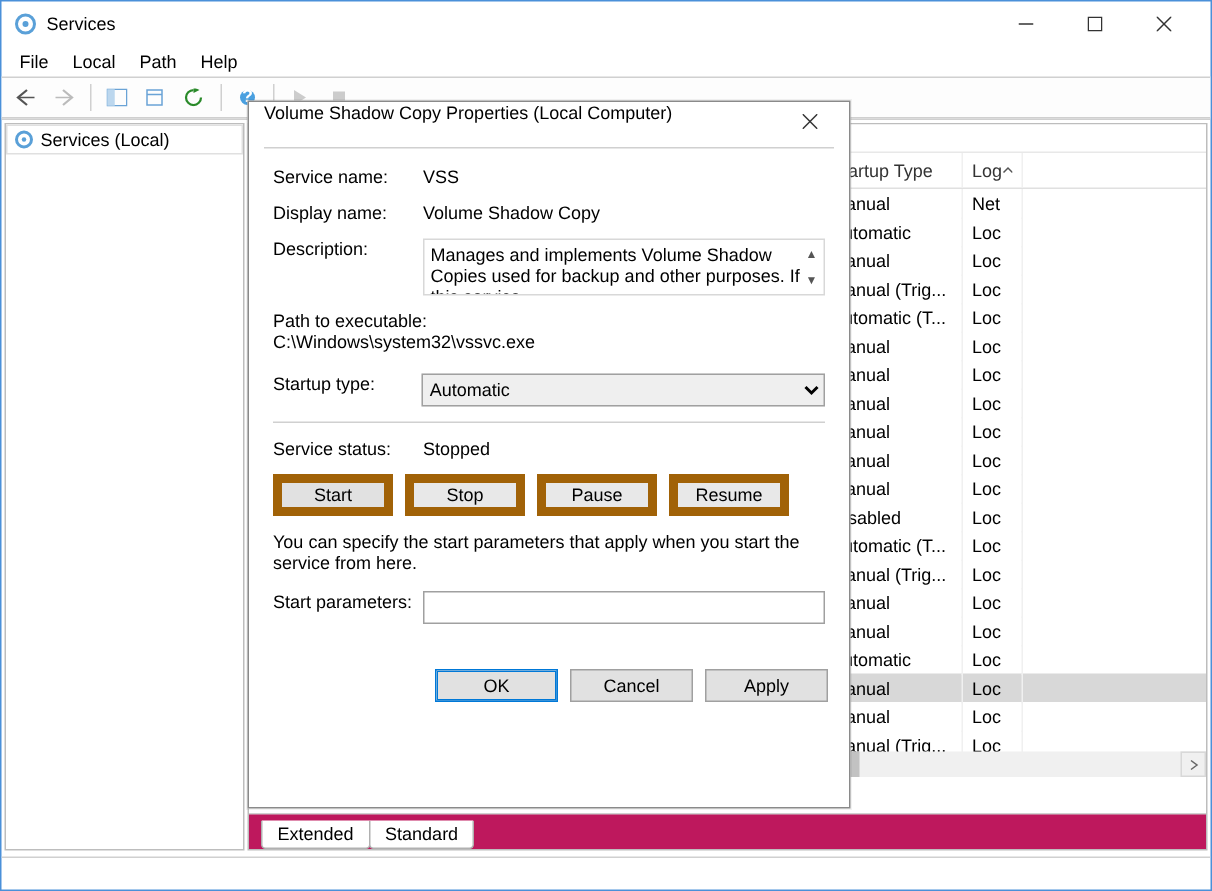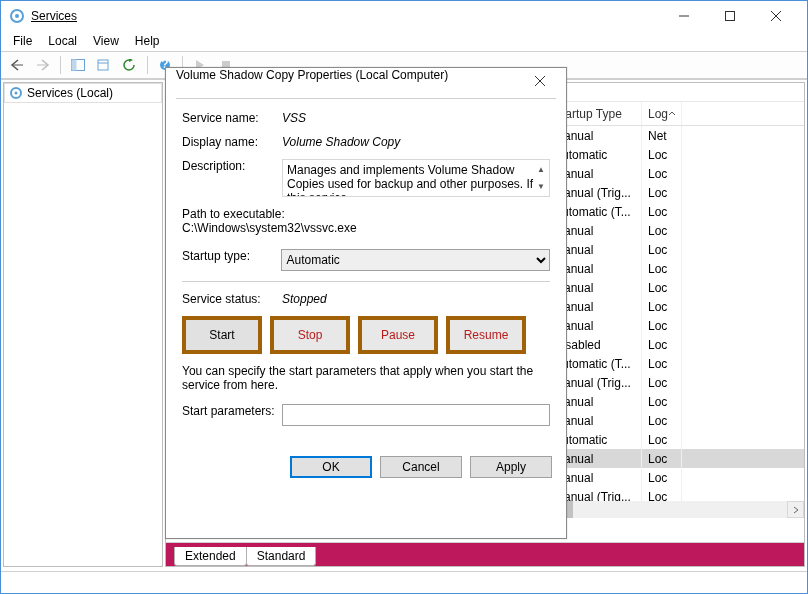--- a/index.html
+++ b/index.html
@@ -1,18 +1,18 @@
 <!DOCTYPE html>
 <html><head>
 <meta charset="utf-8">
 <style>
 * { box-sizing: border-box; font-family: "Segoe UI", Tahoma, sans-serif; font-size: 12px; }
 body { margin: 0; background: #fff; color: #000; }
 .window { width: 808px; height: 594px; border: 1px solid #4a90d9; position: relative; background: #fff; overflow: hidden; }
-.titlebar { height: 30px; display: flex; align-items: center; padding: 0 8px; text-decoration: underline; }
+.titlebar { height: 30px; display: flex; align-items: center; padding: 0 8px; }
 .titlebar .ticon { width: 16px; height: 16px; margin-right: 6px; }
 .titlebar .title { flex: 1; }
 .winbtns { display: flex; }
 .winbtn { width: 46px; height: 30px; display: flex; align-items: center; justify-content: center; color: #555; }
 .menubar { height: 20px; display: flex; gap: 16px; padding: 0 12px; align-items: center; }
 .menubar span { cursor: default; }
 .toolbar { height: 28px; border-top: 1px solid #d0d0d0; border-bottom: 1px solid #d0d0d0; display: flex; align-items: center; padding: 0 4px; gap: 2px; background: #fdfdfd; }
 .tbtn { width: 24px; height: 22px; border: 1px solid transparent; display: flex; align-items: center; justify-content: center; }
 .tsep { width: 1px; height: 18px; background: #d0d0d0; margin: 0 3px; }
 .body { position: absolute; top: 78px; bottom: 24px; left: 0; right: 0; display: flex; border-top: 1px solid #d0d0d0; }
@@ -48,29 +48,29 @@
 .dialog { position: absolute; left: 164px; top: 66px; width: 402px; height: 472px; background: #fff; border: 1px solid #8a8a8a; box-shadow: 0 0 0 1px rgba(0,0,0,0.05); z-index: 10; }
 .dtitle { height: 30px; display: flex; padding: 0 10px; }
 .dtitle .t { flex: 1; }
 .dclose { width: 32px; height: 26px; display:flex; align-items:center; justify-content:center; }
 .tabsrow { display:flex; padding: 4px 10px 0 10px; }
 .tab { padding: 3px 10px; border:1px solid #d0d0d0; border-bottom:none; margin-right: 0px; background:#f4f4f4; border-radius:2px 2px 0 0; }
 .tab.active { background:#fff; position:relative; top:1px; }
 .tabbody { border-top:1px solid #d0d0d0; margin: 0 10px 8px 10px; padding: 12px 6px 6px 6px; }
 .frow { display:flex; margin-bottom: 10px; align-items: flex-start; }
 .flabel { width: 100px; }
-.fval { flex:1;font-style:italic; }
+.fval { flex:1; }
 .descbox { flex:1; border:1px solid #d8d8d8; padding:3px 4px; height:38px; overflow:hidden; position:relative; }
 .spin { position:absolute; right:1px; top:1px; bottom:1px; width:14px; display:flex; flex-direction:column; }
 .spin div { flex:1; display:flex; align-items:center; justify-content:center; font-size:8px; color:#555; }
 select.stype { width: 270px; height: 22px; border:1px solid #a0a0a0; }
 .hr { border-top:1px solid #d0d0d0; margin: 6px 0 10px 0; }
 .btnrow { display:flex; gap:8px; margin-bottom: 10px; }
-.dbtn { width: 80px; height: 38px; border:4px solid #a16207; background:#e1e1e1; display:flex; align-items:center; justify-content:center; }
-.dbtn.disabled { color:#b91c1c; background:#e8e8e8; }
+.dbtn { width: 80px; height: 28px; border:6px solid #a16207; background:#e1e1e1; display:flex; align-items:center; justify-content:center; }
+.dbtn.disabled { color:#000000; background:#e8e8e8; }
 .pinput { flex:1; height:22px; border:1px solid #a0a0a0; }
 .dlgbtns { display:flex; justify-content:flex-end; gap:8px; padding: 6px 14px 12px; }
 .dlgbtn { width:82px; height:22px; border:1px solid #a0a0a0; background:#e1e1e1; display:flex; align-items:center; justify-content:center; }
 .dlgbtn.primary { border:1px solid #0078d7; box-shadow: inset 0 0 0 1px #0078d7; }
 svg { display:block; }
 </style>
 </head>
 <body>
 
 <div class="window">
@@ -97,21 +97,21 @@
             <line x1="0" y1="0" x2="10" y2="10" stroke="#333"></line>
             <line x1="10" y1="0" x2="0" y2="10" stroke="#333"></line>
           </svg>
         </div>
     </div>
   </div>
 
   <div class="menubar">
     <span>File</span>
     <span>Local</span>
-    <span>View</span>
+    <span>Path</span>
     <span>Help</span>
   </div>
 
   <div class="toolbar">
     <div class="tbtn">
         <svg width="14" height="12">
           <path d="M8 1 L2 6 L8 11" fill="none" stroke="#555" stroke-width="1.5"></path>
           <line x1="2" y1="6" x2="13" y2="6" stroke="#555"></line>
         </svg>
       </div>

